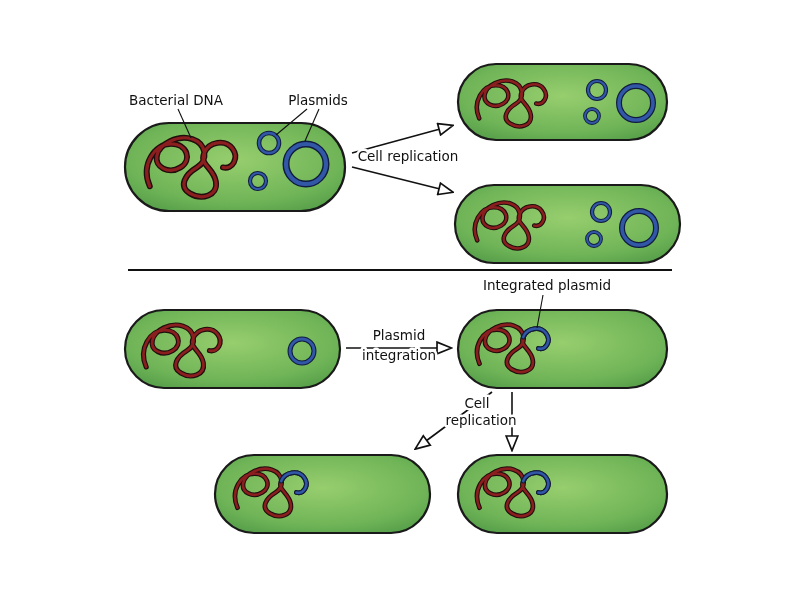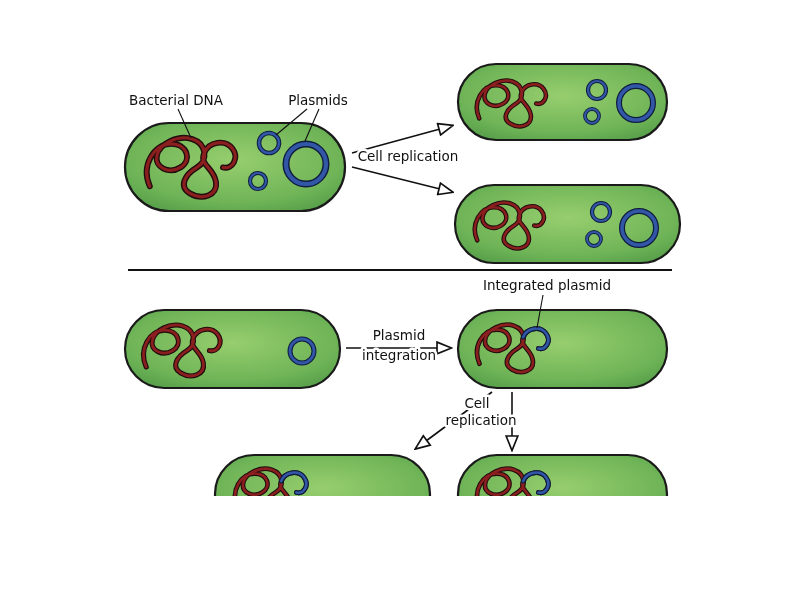--- a/index.html
+++ b/index.html
@@ -1,16 +1,16 @@
 <!DOCTYPE html>
 <html style="--background: #ffffff; --cell-fill-center: #97ce6e; --cell-fill-mid: #6fb457; --cell-fill-edge: #459040; --cell-border: #1a1a1a; --dna-color: #8b1f1f; --dna-outline: #200d0d; --plasmid-color: #3157a6; --plasmid-outline: #101c3f; --line-color: #111111; --text-color: #111111;"><head>
 <meta charset="utf-8">
 <style>
   html, body { margin: 0; padding: 0; background: var(--background, #ffffff); }
-  .stage { width: 800px; height: 496px; position: relative; background: var(--background, #ffffff); overflow: hidden; text-align: center; }
+  .stage { width: 800px; height: 600px; position: relative; background: var(--background, #ffffff); overflow: hidden; text-align: center; }
   svg { display: block; }
   text {
     font-family: "DejaVu Sans", "Liberation Sans", sans-serif;
     font-size: 13.5px;
     fill: var(--text-color, #111111);
   }
   .lbl { text-anchor: middle; }
   .halo { paint-order: stroke; stroke: #ffffff; stroke-width: 5px; stroke-linejoin: round; }
   .leader { stroke: var(--line-color, #111111); stroke-width: 1.1; fill: none; }
   .shaft  { stroke: var(--line-color, #111111); stroke-width: 1.6; fill: none; }

